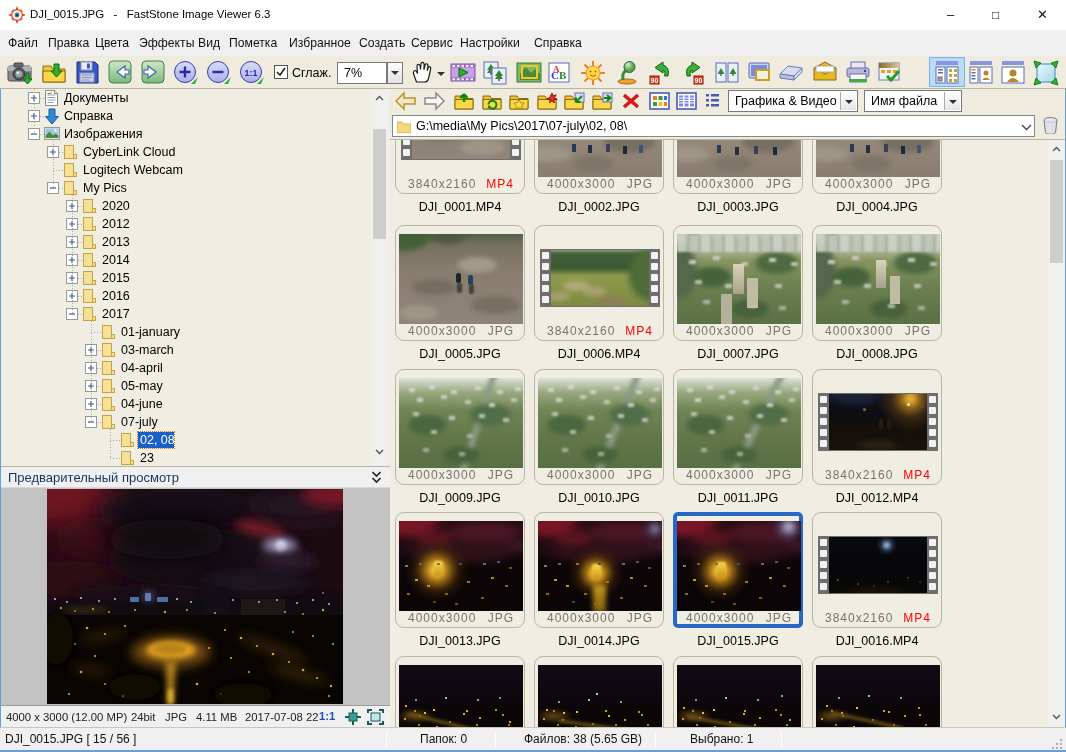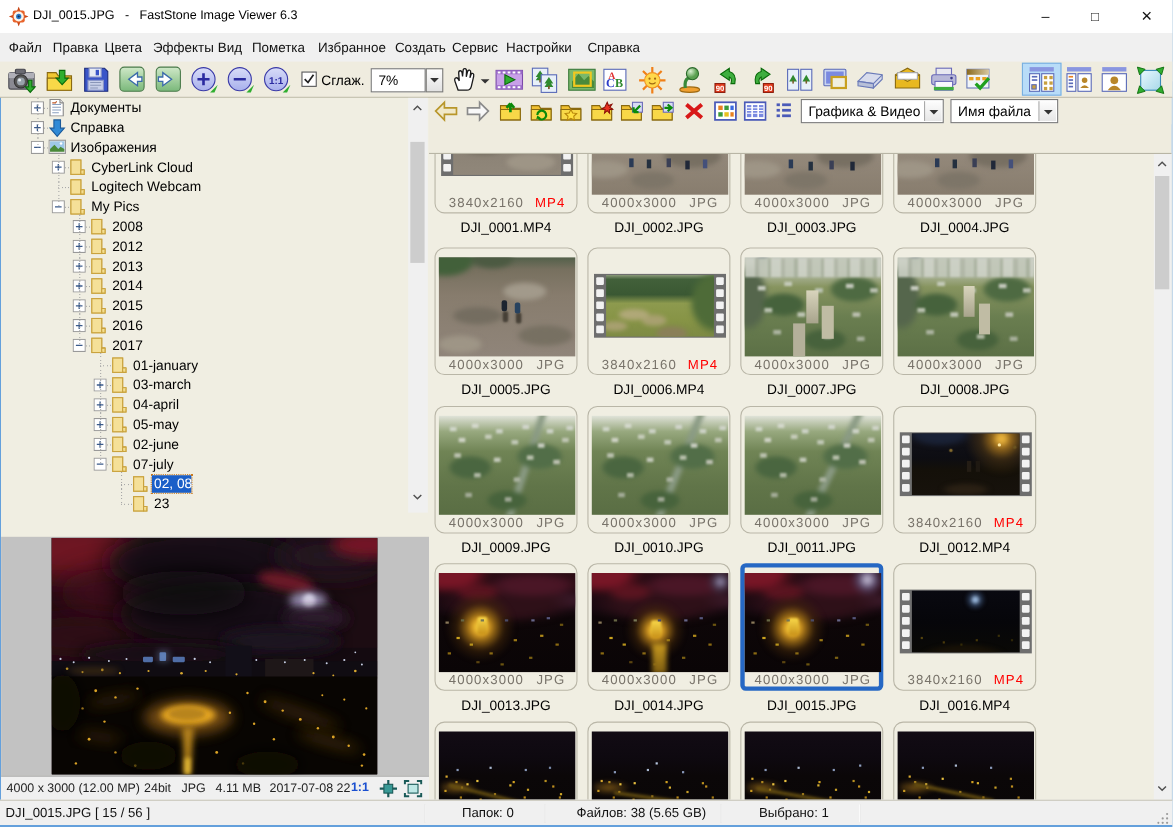--- a/index.html
+++ b/index.html
@@ -405,21 +405,21 @@
 <svg class="abs" style="left:65px;top:111px" width="12" height="12" viewBox="0 0 12 12">
         <rect x="0.5" y="0.5" width="11" height="11" fill="#fff" stroke="#999"></rect>
         <path d="M3 6h6M6 3v6" stroke="#3a5a8a" stroke-width="1.2"></path>
       </svg>
 <svg class="abs" style="left:81px;top:109px" width="15" height="16" viewBox="0 0 15 16">
         <path d="M1.5 1.5 h9 v9 h3 v4 h-12 z" fill="#f3dd8a" stroke="#c9a23d"></path>
         <path d="M10.5 10.5 h3 l0 4 -3 0z" fill="#f3dd8a" stroke="#c9a23d"></path>
         <rect x="1.5" y="1.5" width="9" height="13" fill="#f5e098" stroke="#c9a23d"></rect>
         <path d="M10.5 14.5 l0-4 3 0" fill="#f5e098" stroke="#c9a23d"></path>
       </svg>
-<div class="trow" style="left:101px;top:108px">2008</div>
+<div class="trow" style="left:101px;top:108px">2020</div>
 <div class="abs" style="left:71px;top:135px;width:12px;height:1px;background-image:repeating-linear-gradient(90deg,#a8a8a8 0 1px,transparent 1px 3px)"></div>
 <svg class="abs" style="left:65px;top:129px" width="12" height="12" viewBox="0 0 12 12">
         <rect x="0.5" y="0.5" width="11" height="11" fill="#fff" stroke="#999"></rect>
         <path d="M3 6h6M6 3v6" stroke="#3a5a8a" stroke-width="1.2"></path>
       </svg>
 <svg class="abs" style="left:81px;top:127px" width="15" height="16" viewBox="0 0 15 16">
         <path d="M1.5 1.5 h9 v9 h3 v4 h-12 z" fill="#f3dd8a" stroke="#c9a23d"></path>
         <path d="M10.5 10.5 h3 l0 4 -3 0z" fill="#f3dd8a" stroke="#c9a23d"></path>
         <rect x="1.5" y="1.5" width="9" height="13" fill="#f5e098" stroke="#c9a23d"></rect>
         <path d="M10.5 14.5 l0-4 3 0" fill="#f5e098" stroke="#c9a23d"></path>
@@ -533,21 +533,21 @@
 <svg class="abs" style="left:84px;top:309px" width="12" height="12" viewBox="0 0 12 12">
         <rect x="0.5" y="0.5" width="11" height="11" fill="#fff" stroke="#999"></rect>
         <path d="M3 6h6M6 3v6" stroke="#3a5a8a" stroke-width="1.2"></path>
       </svg>
 <svg class="abs" style="left:100px;top:307px" width="15" height="16" viewBox="0 0 15 16">
         <path d="M1.5 1.5 h9 v9 h3 v4 h-12 z" fill="#f3dd8a" stroke="#c9a23d"></path>
         <path d="M10.5 10.5 h3 l0 4 -3 0z" fill="#f3dd8a" stroke="#c9a23d"></path>
         <rect x="1.5" y="1.5" width="9" height="13" fill="#f5e098" stroke="#c9a23d"></rect>
         <path d="M10.5 14.5 l0-4 3 0" fill="#f5e098" stroke="#c9a23d"></path>
       </svg>
-<div class="trow" style="left:120px;top:306px">02-june</div>
+<div class="trow" style="left:120px;top:306px">04-june</div>
 <div class="abs" style="left:90px;top:333px;width:12px;height:1px;background-image:repeating-linear-gradient(90deg,#a8a8a8 0 1px,transparent 1px 3px)"></div>
 <svg class="abs" style="left:84px;top:327px" width="12" height="12" viewBox="0 0 12 12">
         <rect x="0.5" y="0.5" width="11" height="11" fill="#fff" stroke="#999"></rect>
         <path d="M3 6h6" stroke="#3a5a8a" stroke-width="1.2"></path>
       </svg>
 <svg class="abs" style="left:100px;top:325px" width="15" height="16" viewBox="0 0 15 16">
         <path d="M1.5 1.5 h9 v9 h3 v4 h-12 z" fill="#f3dd8a" stroke="#c9a23d"></path>
         <path d="M10.5 10.5 h3 l0 4 -3 0z" fill="#f3dd8a" stroke="#c9a23d"></path>
         <rect x="1.5" y="1.5" width="9" height="13" fill="#f5e098" stroke="#c9a23d"></rect>
         <path d="M10.5 14.5 l0-4 3 0" fill="#f5e098" stroke="#c9a23d"></path>
@@ -582,20 +582,26 @@
           <path d="M1 5 L4.5 1.5 L8 5" stroke="#505050" stroke-width="1.3" fill="none"></path>
         </svg>
       </div>
     <div class="abs" style="left:2px;top:40px;width:13px;height:110px;background:#cdcdcd"></div>
     <div class="abs" style="left:4px;top:360px">
         <svg width="9" height="6" viewBox="0 0 9 6">
           <path d="M1 1 L4.5 4.5 L8 1" stroke="#505050" stroke-width="1.3" fill="none"></path>
         </svg>
       </div>
   </div>
+  <div class="abs phdr">
+      <span class="abs" style="left:7px;top:3px">Предварительный просмотр</span>
+      <svg class="abs" style="left:370px;top:4px" width="11" height="13" viewBox="0 0 11 13">
+        <path d="M1.5 1 L5.5 5 L9.5 1 M1.5 7 L5.5 11 L9.5 7" stroke="#222" stroke-width="1.6" fill="none"></path>
+      </svg>
+    </div>
   <div class="abs pview">
       <div class="abs" id="bigprev" style="left:46px;top:1px;width:296px;height:215px;background:#1a0a10;">
         <svg width="296" height="215" viewBox="0 0 296 215">
 <defs>
 <filter id="b2" x="-80%" y="-80%" width="260%" height="260%">
               <feGaussianBlur stdDeviation="2"></feGaussianBlur>
             </filter>
 <filter id="b3" x="-80%" y="-80%" width="260%" height="260%">
               <feGaussianBlur stdDeviation="3"></feGaussianBlur>
             </filter>
@@ -812,20 +818,35 @@
           <span class="car" style="left:4px;top:8px"></span>
         </span>
       </div>
 <div class="combo" style="left:474px;top:1px;width:98px;height:22px">
         <span style="position:absolute;left:6px;top:3px">Имя файла</span>
         <span class="cbtn">
           <span class="car" style="left:4px;top:8px"></span>
         </span>
       </div>
 </div>
+  <div class="abs addr">
+    <div class="abs addrbox">
+      <svg class="abs" style="left:4px;top:4px" width="14" height="13" viewBox="0 0 14 13">
+          <path d="M0 2h5l1.5 2H14v9H0z" fill="#f5d87a" stroke="#c9a23d" stroke-width="0.8"></path>
+        </svg>
+      <span class="abs" style="left:23px;">G:\media\My Pics\2017\07-july\02, 08\</span>
+      <svg class="abs" style="left:628px;top:8px" width="11" height="7" viewBox="0 0 11 7">
+          <path d="M1 1 L5.5 5.5 L10 1" stroke="#444" stroke-width="1.3" fill="none"></path>
+        </svg>
+    </div>
+    <svg class="abs" style="left:653px;top:4px" width="15" height="17" viewBox="0 0 15 17">
+        <ellipse cx="7.5" cy="3" rx="6.5" ry="2.4" fill="#e8e8f4" stroke="#777"></ellipse>
+        <path d="M1 3.3 L2.5 15.5 a5 1.8 0 0 0 10 0 L14 3.3" fill="#dcdcec" stroke="#777" fill-opacity="0.8"></path>
+      </svg>
+  </div>
   <div class="abs thumbs" id="thumbs">
       <div class="cell" style="left:5px;top:-62px">
         <div style="position:absolute;left:0px;top:0px;width:130px;height:116px">
           <div class="film">
             <div class="fph" style="background:linear-gradient(180deg,#56644a 0%,#7c7667 22%,#8b8275 55%,#90877a 100%)">
               <div style="position:absolute;left:-5px;top:-5px;right:-5px;bottom:-5px;background:radial-gradient(ellipse 30px 10px at 30% 55%,#746d60 0 60%,transparent 70%),radial-gradient(ellipse 34px 12px at 70% 75%,#9e9586 0 60%,transparent 70%);filter:blur(2px)"></div>
             </div>
             <div class="sq" style="left:2px;top:36px"></div>
             <div class="sq" style="left:111px;top:36px"></div>
             <div class="sq" style="left:2px;top:47px"></div>

